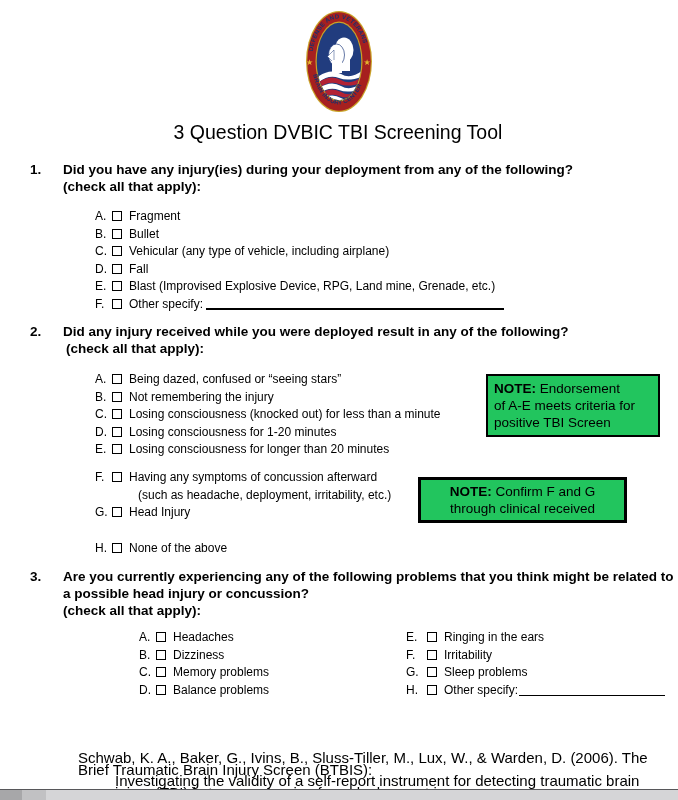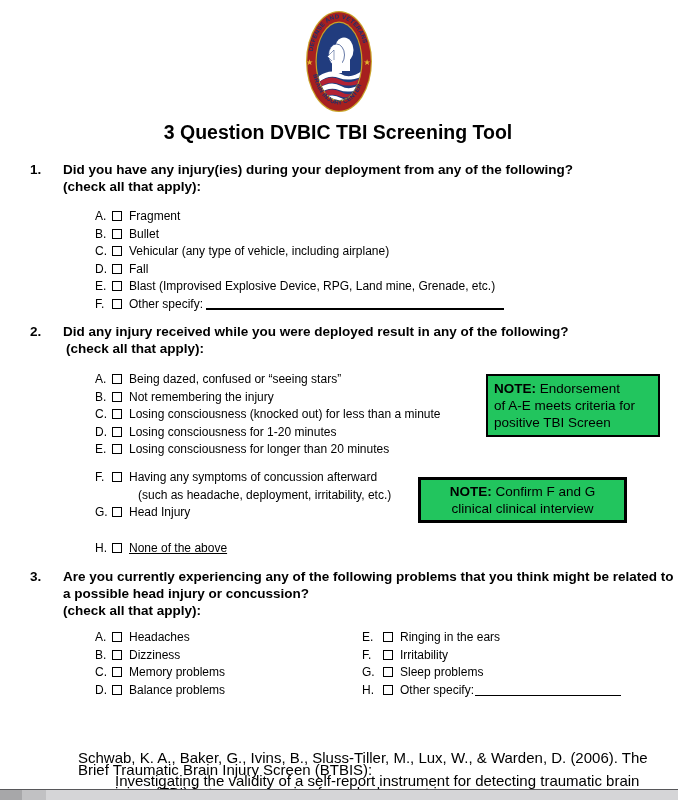--- a/index.html
+++ b/index.html
@@ -1,35 +1,35 @@
 <!DOCTYPE html>
 <html><head>
 <meta charset="utf-8">
 <style>
   html,body{margin:0;padding:0;background:#fff;}
   .page{position:relative;width:678px;height:800px;background:#fff;overflow:hidden;
         font-family:"Liberation Sans","DejaVu Sans",sans-serif;color:#000;}
   .logo-wrap{position:absolute;top:10px;left:0;width:678px;display:flex;justify-content:center;}
   .title{position:absolute;top:121px;left:0;width:676px;text-align:center;
-         font-size:19.5px;font-weight:bold;}
+         font-size:19.5px;font-weight:normal;}
   .qhead{position:absolute;left:30px;display:flex;font-weight:bold;font-size:13.5px;line-height:17px;}
   .qnum{width:33px;}
   #q1h{top:161px;} #q2h{top:323px;} #q3h{top:568px;}
   .opts{position:absolute;left:95px;font-size:12px;line-height:17.5px;white-space:nowrap;}
-  #q1o{top:208px;} #q2o{top:371px;} #q2fg{top:469px;} #q2hh{top:540px;text-decoration:underline;} #q3o{top:629px;}
+  #q1o{top:208px;} #q2o{top:371px;} #q2fg{top:469px;} #q2hh{top:540px;} #q3o{top:629px;}
   .letter{display:inline-block;width:17px;}
   .letter-r{display:inline-block;width:21px;}
   .cb{display:inline-block;width:8px;height:8px;border:1px solid #000;margin-right:7px;
       vertical-align:-1px;background:#fff;}
   .cont{padding-left:43px;}
   .wline{display:inline-block;border-bottom:2px solid #000;height:11px;vertical-align:-2px;}
   .w300{width:298px;margin-left:3px;}
   .w146{width:146px;border-bottom-width:1.5px;margin-left:1px;}
   .row3{display:flex;}
-  .cell-l{width:267px;}
+  .cell-l{width:267px;margin-left:44px;}
   .notebox{position:absolute;border:2px solid #000;font-size:13.5px;line-height:17px;
            padding:4px 6px;background:#22c55e;}
   .notebox div{white-space:nowrap;}
   #note1{left:486px;top:374px;width:158px;}
   #note2{left:418px;top:477px;width:159px;border-width:3px;padding:3px 22px;text-align:center;}
   .b{font-weight:bold;}
   .i{font-style:italic;}
   .cite{position:absolute;top:752px;left:78px;width:585px;font-size:15px;line-height:11.5px;}
   .cite .indent{margin-left:37px;}
   .band{position:absolute;top:789px;left:0;width:678px;height:11px;background:#d5d5d7;
@@ -121,21 +121,21 @@
   </div>
 
   <div class="opts" id="q2fg">
     <div><span class="letter">F.</span><span class="cb"></span><span>Having any symptoms of concussion afterward</span></div>
     <div class="cont">(such as headache, deployment, irritability, etc.)</div>
     <div><span class="letter">G.</span><span class="cb"></span><span>Head Injury</span></div>
   </div>
 
   <div class="notebox" id="note2">
     <div><span class="b">NOTE:</span><span> Confirm F and G</span></div>
-    <div>clinical clinical interview</div>
+    <div>through clinical received</div>
   </div>
 
   <div class="opts" id="q2hh">
     <div><span class="letter">H.</span><span class="cb"></span><span>None of the above</span></div>
   </div>
 
   <div class="qhead" id="q3h">
     <div class="qnum">3.</div>
     <div>
       <div>Are you currently experiencing any of the following problems that you think might be related to</div>

